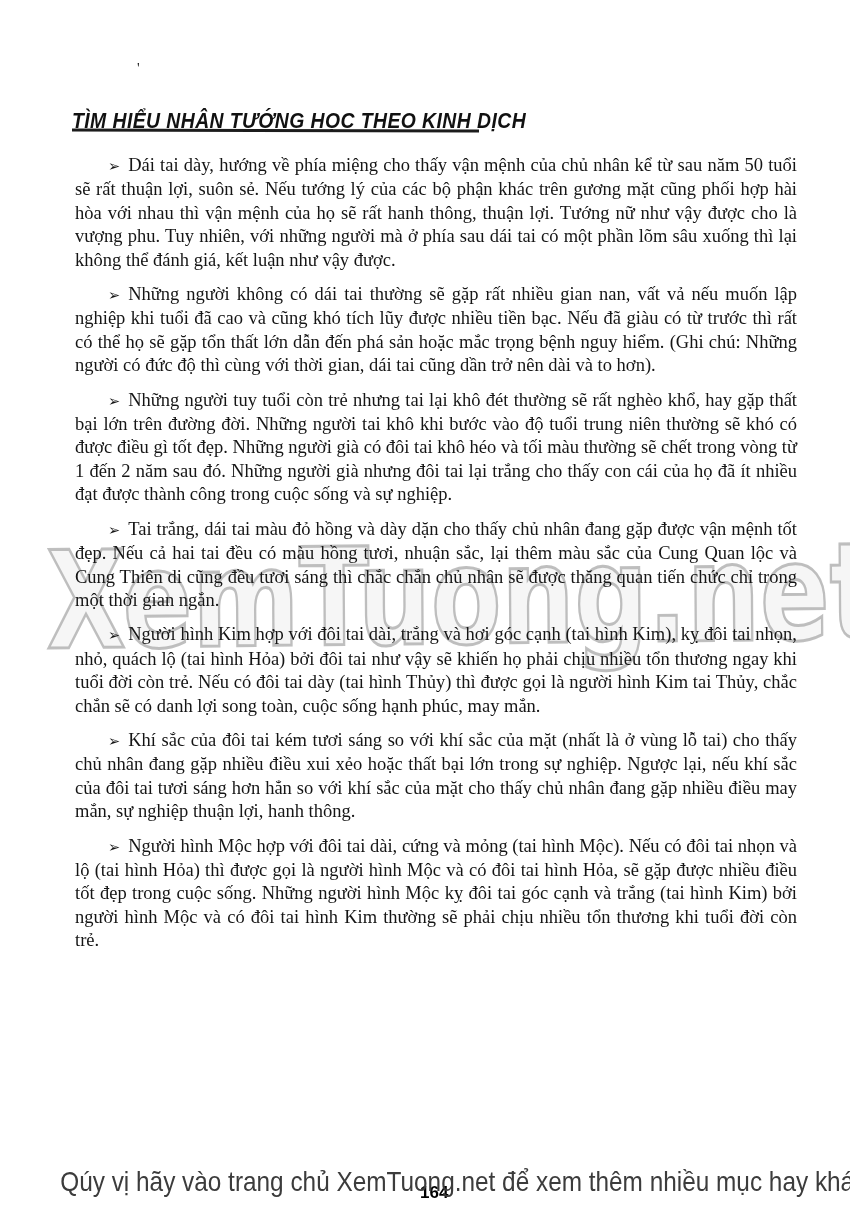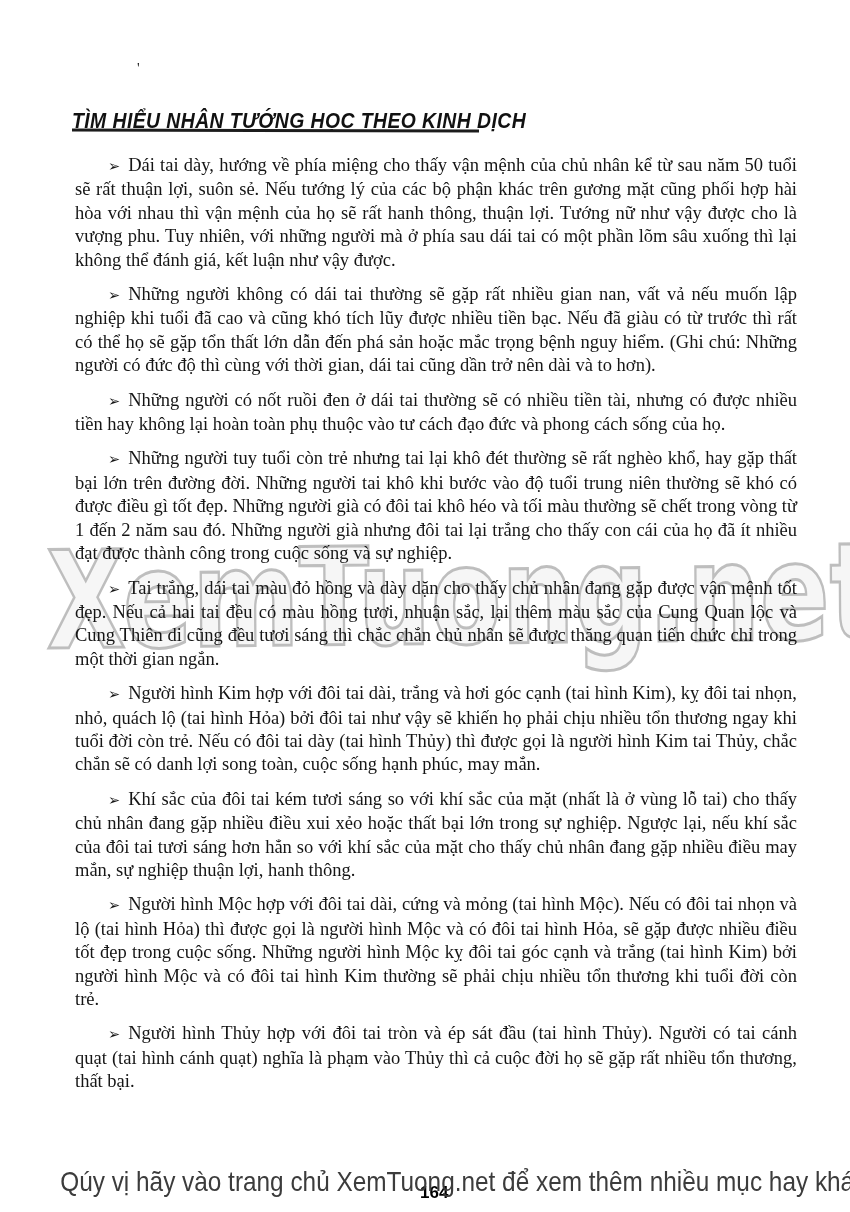--- a/index.html
+++ b/index.html
@@ -131,27 +131,25 @@
   <div class="title-wrap">
     <span class="title">TÌM HIỂU NHÂN TƯỚNG HỌC THEO KINH DỊCH</span>
   </div>
   <div class="title-underline"></div>
 
   <div class="watermark">XemTuong.net</div>
 
   <div class="content">
     <p><span class="bullet">➢</span><span>Dái tai dày, hướng về phía miệng cho thấy vận mệnh của chủ nhân kể từ sau năm 50 tuổi sẽ rất thuận lợi, suôn sẻ. Nếu tướng lý của các bộ phận khác trên gương mặt cũng phối hợp hài hòa với nhau thì vận mệnh của họ sẽ rất hanh thông, thuận lợi. Tướng nữ như vậy được cho là vượng phu. Tuy nhiên, với những người mà ở phía sau dái tai có một phần lõm sâu xuống thì lại không thể đánh giá, kết luận như vậy được.</span></p>
     <p><span class="bullet">➢</span><span>Những người không có dái tai thường sẽ gặp rất nhiều gian nan, vất vả nếu muốn lập nghiệp khi tuổi đã cao và cũng khó tích lũy được nhiều tiền bạc. Nếu đã giàu có từ trước thì rất có thể họ sẽ gặp tổn thất lớn dẫn đến phá sản hoặc mắc trọng bệnh nguy hiểm. (Ghi chú: Những người có đức độ thì cùng với thời gian, dái tai cũng dần trở nên dài và to hơn).</span></p>
-    <p><span class="bullet">➢</span><span>Những người có nốt ruồi đen ở dái tai thường sẽ có nhiều tiền tài, nhưng có được nhiều tiền hay không lại hoàn toàn phụ thuộc vào tư cách đạo đức và phong cách sống của họ.</span></p>
     <p><span class="bullet">➢</span><span>Những người tuy tuổi còn trẻ nhưng tai lại khô đét thường sẽ rất nghèo khổ, hay gặp thất bại lớn trên đường đời. Những người tai khô khi bước vào độ tuổi trung niên thường sẽ khó có được điều gì tốt đẹp. Những người già có đôi tai khô héo và tối màu thường sẽ chết trong vòng từ 1 đến 2 năm sau đó. Những người già nhưng đôi tai lại trắng cho thấy con cái của họ đã ít nhiều đạt được thành công trong cuộc sống và sự nghiệp.</span></p>
     <p><span class="bullet">➢</span><span>Tai trắng, dái tai màu đỏ hồng và dày dặn cho thấy chủ nhân đang gặp được vận mệnh tốt đẹp. Nếu cả hai tai đều có màu hồng tươi, nhuận sắc, lại thêm màu sắc của Cung Quan lộc và Cung Thiên di cũng đều tươi sáng thì chắc chắn chủ nhân sẽ được thăng quan tiến chức chỉ trong một thời gian ngắn.</span></p>
     <p><span class="bullet">➢</span><span>Người hình Kim hợp với đôi tai dài, trắng và hơi góc cạnh (tai hình Kim), kỵ đôi tai nhọn, nhỏ, quách lộ (tai hình Hỏa) bởi đôi tai như vậy sẽ khiến họ phải chịu nhiều tổn thương ngay khi tuổi đời còn trẻ. Nếu có đôi tai dày (tai hình Thủy) thì được gọi là người hình Kim tai Thủy, chắc chắn sẽ có danh lợi song toàn, cuộc sống hạnh phúc, may mắn.</span></p>
     <p><span class="bullet">➢</span><span>Khí sắc của đôi tai kém tươi sáng so với khí sắc của mặt (nhất là ở vùng lỗ tai) cho thấy chủ nhân đang gặp nhiều điều xui xẻo hoặc thất bại lớn trong sự nghiệp. Ngược lại, nếu khí sắc của đôi tai tươi sáng hơn hẳn so với khí sắc của mặt cho thấy chủ nhân đang gặp nhiều điều may mắn, sự nghiệp thuận lợi, hanh thông.</span></p>
     <p><span class="bullet">➢</span><span>Người hình Mộc hợp với đôi tai dài, cứng và mỏng (tai hình Mộc). Nếu có đôi tai nhọn và lộ (tai hình Hỏa) thì được gọi là người hình Mộc và có đôi tai hình Hỏa, sẽ gặp được nhiều điều tốt đẹp trong cuộc sống. Những người hình Mộc kỵ đôi tai góc cạnh và trắng (tai hình Kim) bởi người hình Mộc và có đôi tai hình Kim thường sẽ phải chịu nhiều tổn thương khi tuổi đời còn trẻ.</span></p>
-    <p><span class="bullet">➢</span><span>Người hình Thủy hợp với đôi tai tròn và ép sát đầu (tai hình Thủy). Người có tai cánh quạt (tai hình cánh quạt) nghĩa là phạm vào Thủy thì cả cuộc đời họ sẽ gặp rất nhiều tổn thương, thất bại.</span></p>
   </div>
 
   <div class="page-number">164</div>
 
   <div class="footer">
     <span class="footer-text">Qúy vị hãy vào trang chủ XemTuong.net để xem thêm nhiều mục hay khác</span>
   </div>
 
 </div>
 

